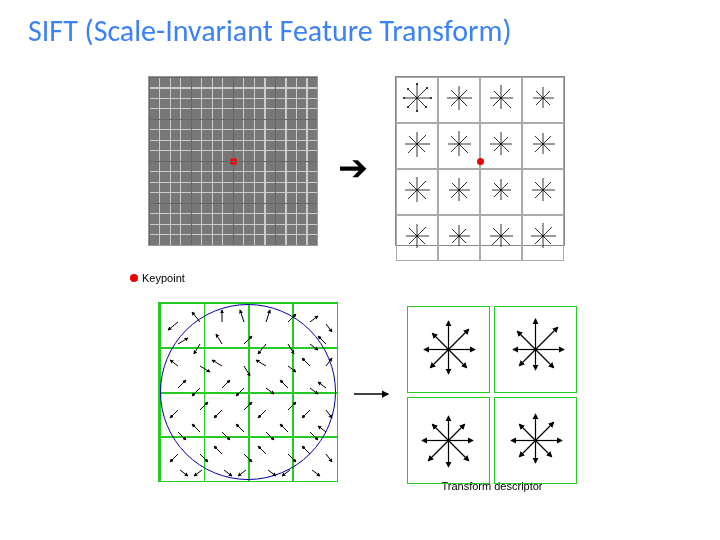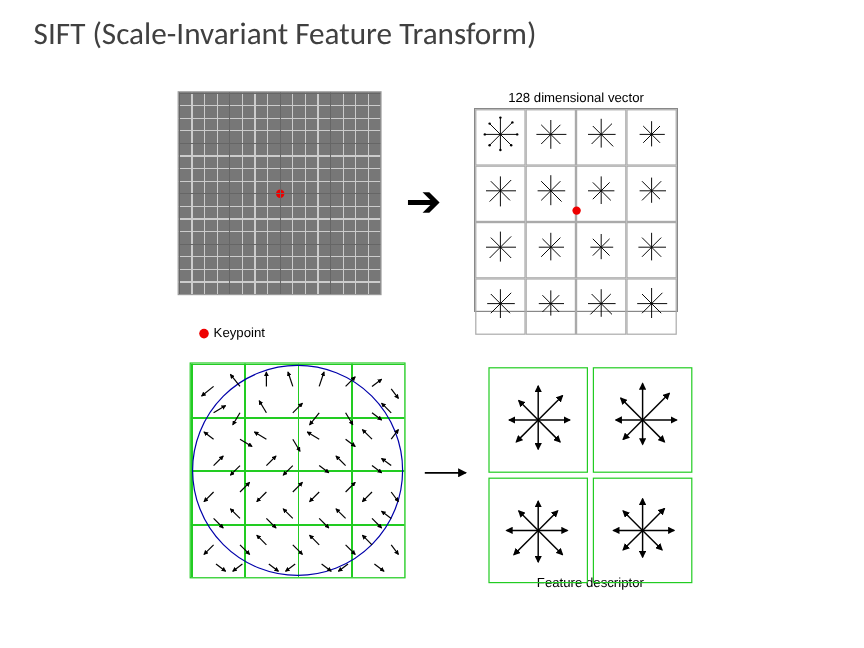--- a/index.html
+++ b/index.html
@@ -8,40 +8,39 @@
     width: 720px;
     height: 540px;
     background: #fff;
     font-family: Calibri, Arial, sans-serif;
     position: relative;
   }
   .title {
     position: absolute;
     top: 12px;
     left: 28px;
-    font-size: 26px;
-    color: #404040;
+    font-size: 30px;
+    color: #3b82f6;
   }
   .figwrap {
     position: absolute;
   }
   .caption {
     font-size: 11px;
     text-align: center;
     color: #000;
     font-family: Arial, sans-serif;
   }
   .legend {
     font-size: 11px;
     color: #000;
     font-family: Arial, sans-serif;
     display: flex;
     align-items: center;
     gap: 4px;
-    margin-left: 36px;
   }
   .reddot {
     width: 8px; height: 8px; border-radius: 50%; background: #e00;
     display: inline-block;
   }
   
   .grid16 {
     width: 170px; height: 170px;
     border: 1px solid #999;
     box-sizing: border-box;
@@ -145,21 +144,20 @@
 
 <div class="figwrap" style="left:148px; top:76px;">
   <div class="grid16">
     <span class="centerdot"></span>
   </div>
 </div>
 
 <div class="big-arrow" style="left:338px; top:150px;">➔</div>
 
 <div class="figwrap" style="left:395px; top:76px;">
-  <div class="caption" style="width:170px; margin-bottom:2px;">128 dimensional vector</div>
   <div class="grid4">
 
     <div class="cell4"><svg viewBox="0 0 40 40">
           <g stroke="#000" stroke-width="0.8">
             <line x1="20" y1="20" x2="20" y2="6"></line>
             <line x1="20" y1="20" x2="30" y2="10"></line>
             <line x1="20" y1="20" x2="34" y2="20"></line>
             <line x1="20" y1="20" x2="29" y2="29"></line>
             <line x1="20" y1="20" x2="20" y2="33"></line>
             <line x1="20" y1="20" x2="11" y2="29"></line>
@@ -516,14 +514,14 @@
             <line x1="40" y1="40" x2="66" y2="40"></line>
             <line x1="40" y1="40" x2="56" y2="56"></line>
             <line x1="40" y1="40" x2="40" y2="62"></line>
             <line x1="40" y1="40" x2="24" y2="56"></line>
             <line x1="40" y1="40" x2="16" y2="40"></line>
             <line x1="40" y1="40" x2="24" y2="24"></line>
       </g>
         </svg>
     </div>
   </div>
-  <div class="caption" style="width:170px; margin-top:4px;">Feature descriptor</div>
+  <div class="caption" style="width:170px; margin-top:4px;">Transform descriptor</div>
 </div>
 
 </body></html>

